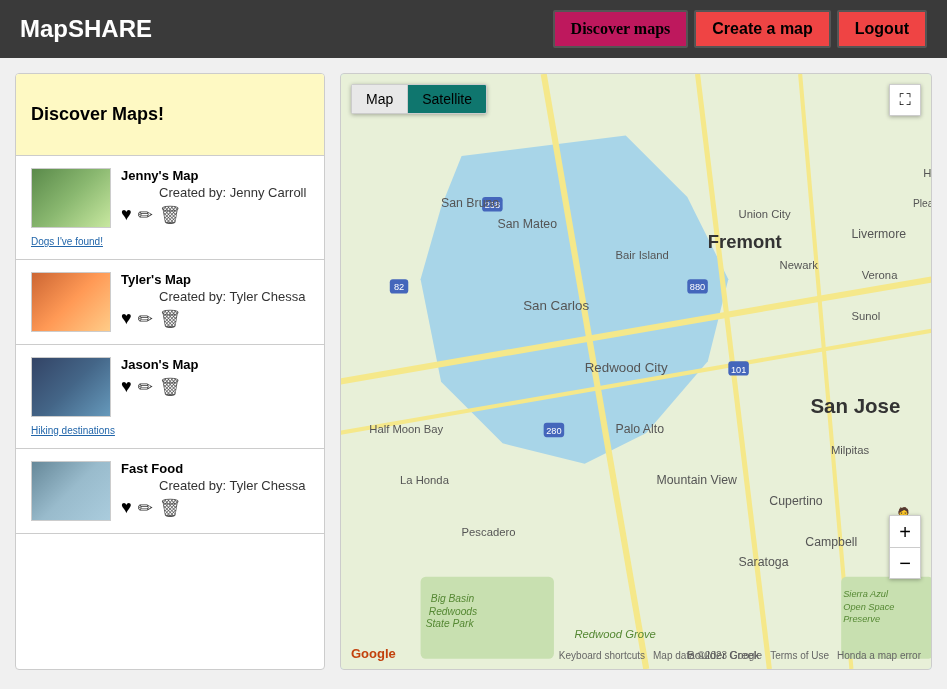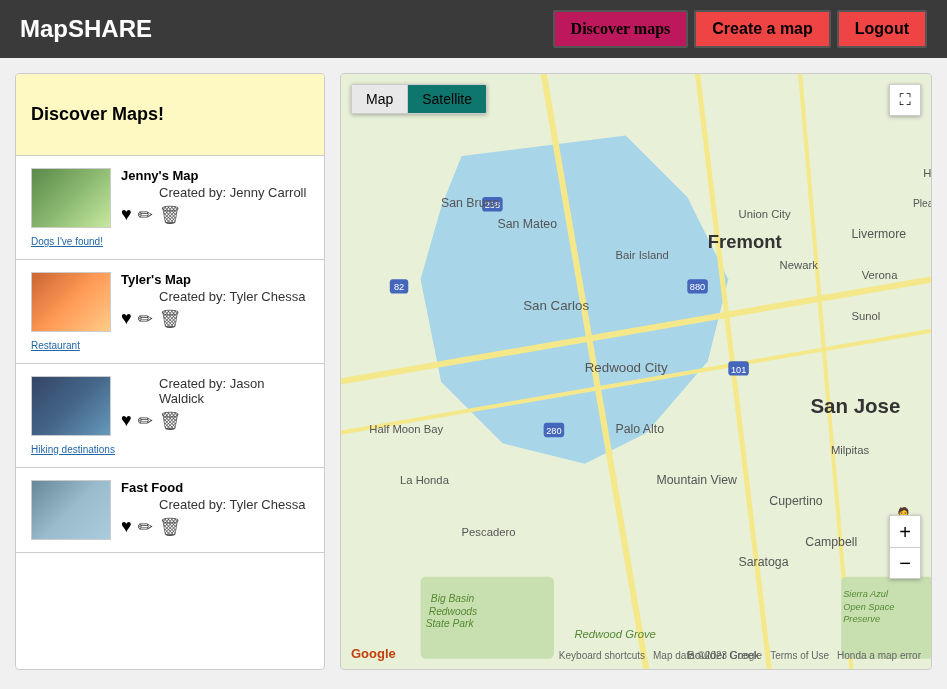--- a/index.html
+++ b/index.html
@@ -263,27 +263,26 @@
       <div class="map-card-info">
         <div class="map-name">Tyler's Map</div>
         <div class="map-creator">Created by: Tyler Chessa</div>
         <div class="map-card-icons">
           <span class="heart-icon" title="Favorite">♥</span>
           <span class="edit-icon" title="Edit">✏</span>
           <span class="trash-icon" title="Delete">🗑</span>
         </div>
       </div>
     </div>
-    <div class="map-card-desc">Restaurant</div>
   </div>
         <div class="map-card">
     <div class="map-card-top">
       <div class="map-card-thumb thumb-3"></div>
       <div class="map-card-info">
-        <div class="map-creator">Created by: Jason Waldick</div>
+        <div class="map-name">Jason's Map</div>
         <div class="map-card-icons">
           <span class="heart-icon" title="Favorite">♥</span>
           <span class="edit-icon" title="Edit">✏</span>
           <span class="trash-icon" title="Delete">🗑</span>
         </div>
       </div>
     </div>
     <div class="map-card-desc">Hiking destinations</div>
   </div>
         <div class="map-card">

